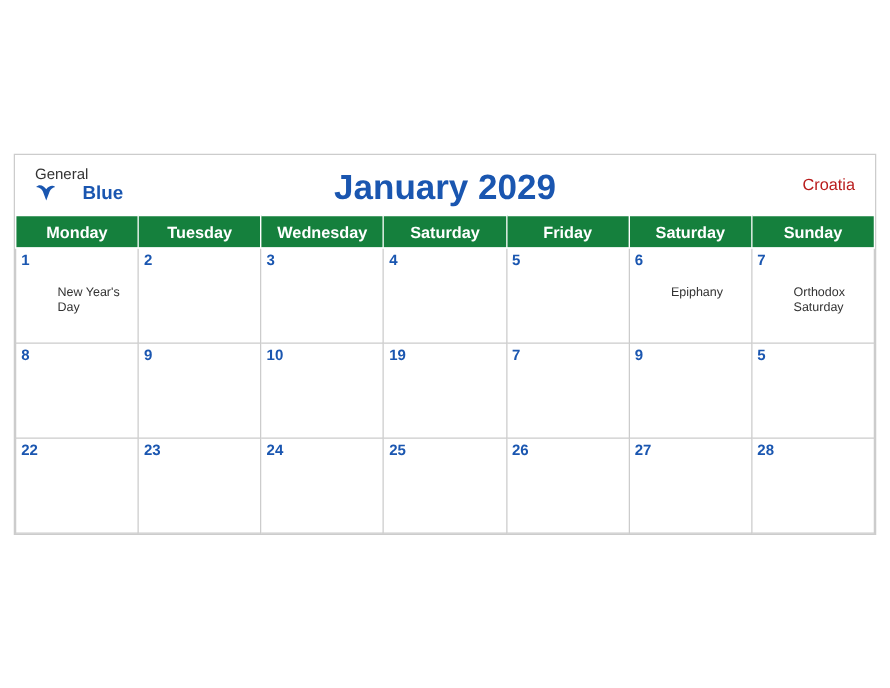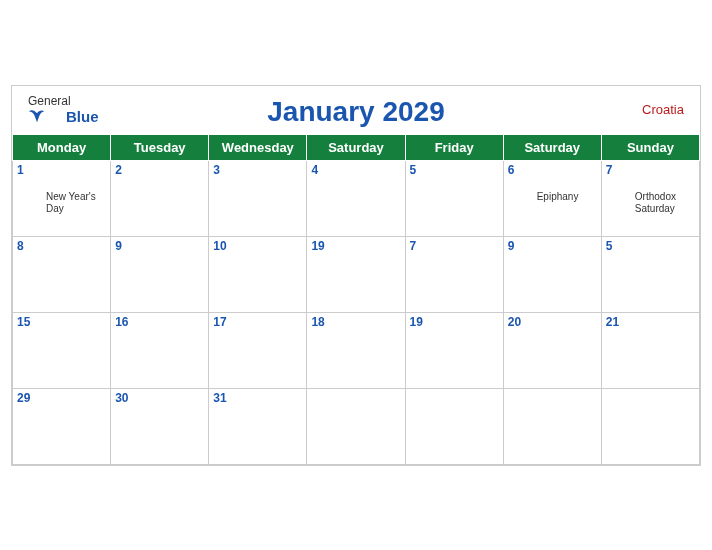--- a/index.html
+++ b/index.html
@@ -178,51 +178,36 @@
           </td>
           <td>
             <span class="day-number">9</span>
           </td>
           <td>
             <span class="day-number">5</span>
           </td>
         </tr>
         <tr>
           <td>
-            <span class="day-number">15</span>
-          </td>
-          <td>
-            <span class="day-number">16</span>
-          </td>
-          <td>
-            <span class="day-number">17</span>
-          </td>
-          <td>
-            <span class="day-number">18</span>
-          </td>
-          <td>
-            <span class="day-number">19</span>
-          </td>
-          <td>
-            <span class="day-number">20</span>
-          </td>
-          <td>
-            <span class="day-number">21</span>
-          </td>
-        </tr>
-        <tr>
-          <td>
-            <span class="day-number">29</span>
-          </td>
-          <td>
-            <span class="day-number">30</span>
-          </td>
-          <td>
-            <span class="day-number">31</span>
-          </td>
-          <td class="empty-cell"></td>
-          <td class="empty-cell"></td>
-          <td class="empty-cell"></td>
-          <td class="empty-cell"></td>
+            <span class="day-number">22</span>
+          </td>
+          <td>
+            <span class="day-number">23</span>
+          </td>
+          <td>
+            <span class="day-number">24</span>
+          </td>
+          <td>
+            <span class="day-number">25</span>
+          </td>
+          <td>
+            <span class="day-number">26</span>
+          </td>
+          <td>
+            <span class="day-number">27</span>
+          </td>
+          <td>
+            <span class="day-number">28</span>
+          </td>
         </tr>
       </tbody>
   </table>
 </div>
 
 </body></html>

